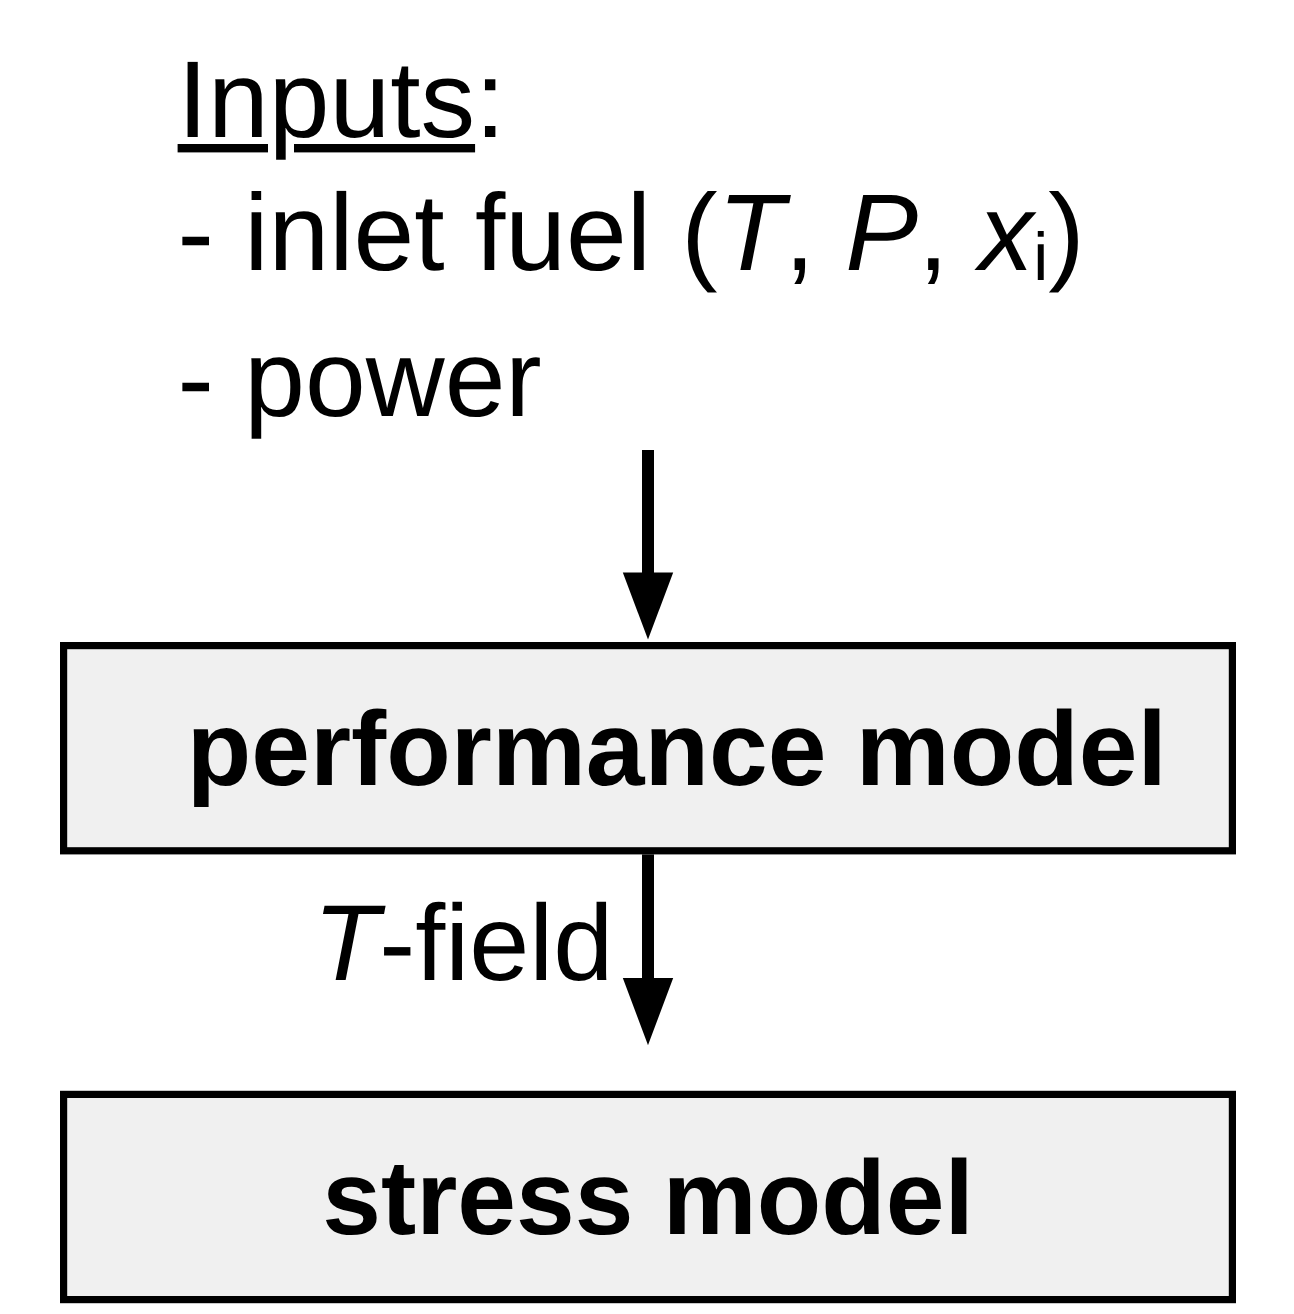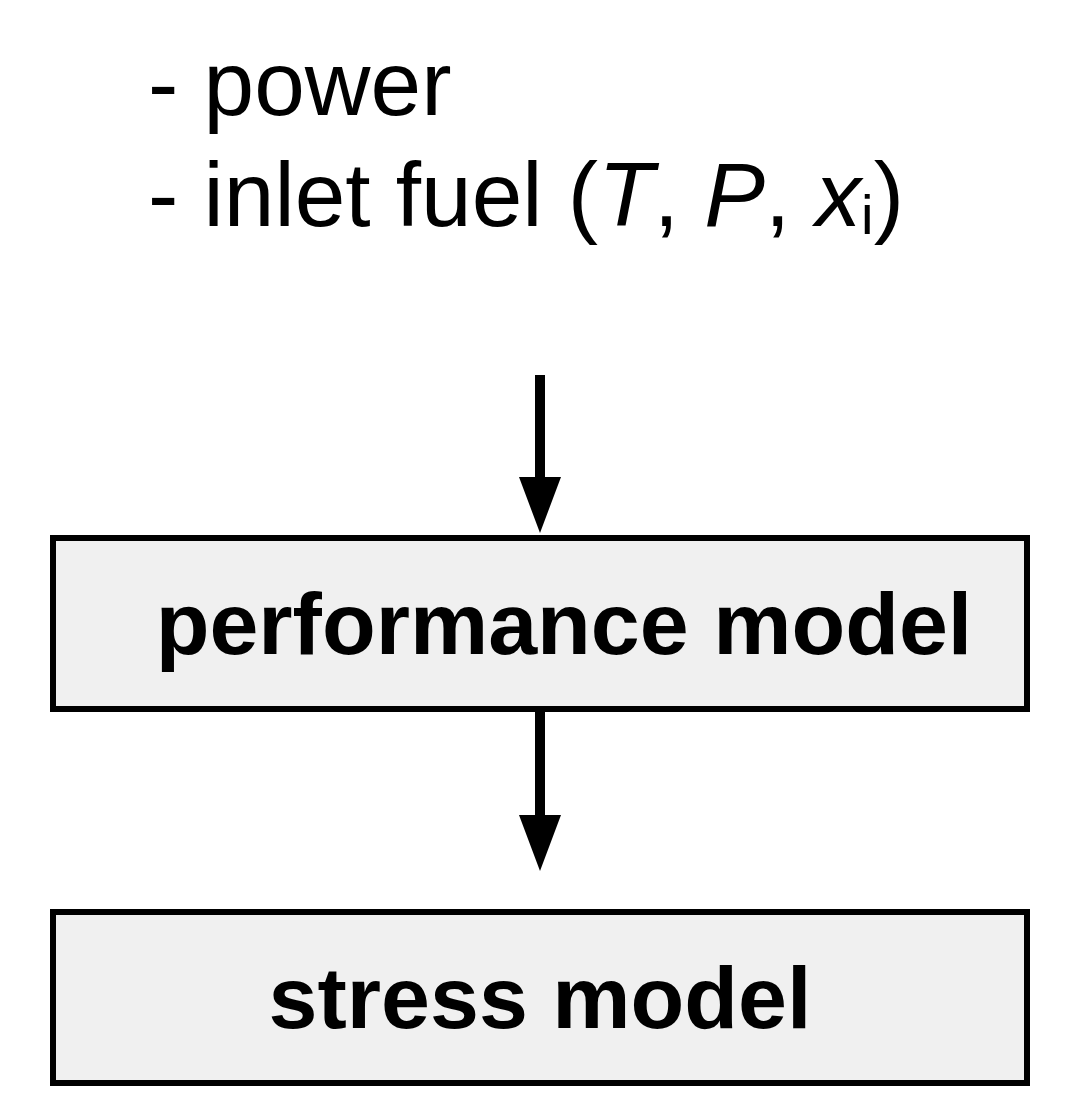--- a/index.html
+++ b/index.html
@@ -83,33 +83,35 @@
     line-height: 90px;
     white-space: nowrap;
   }
 </style>
 </head>
 <body>
 
 <div class="canvas">
 
   <div class="inputs">
+    <div class="line heading"><span class="u">Inputs</span><span>:</span></div>
+    <div class="line"><span>- inlet fuel (</span><span class="seg-italic">T</span><span>, </span><span class="seg-italic">P</span><span>, </span><span class="seg-italic">x</span><span class="seg-subscript">i</span><span>)</span></div>
     <div class="line"><span>- power</span></div>
-    <div class="line"><span>- inlet fuel (</span><span class="seg-italic">T</span><span>, </span><span class="seg-italic">P</span><span>, </span><span class="seg-italic">x</span><span class="seg-subscript">i</span><span>)</span></div>
   </div>
 
   <div class="arrow arrow-1">
     <div class="stem"></div>
     <div class="head"></div>
   </div>
 
   <div class="node-box performance">
     <span>performance model</span>
   </div>
 
+  <div class="edge-label"><span class="seg-italic">T</span><span>-field</span></div>
 
   <div class="arrow arrow-2">
     <div class="stem"></div>
     <div class="head"></div>
   </div>
 
   <div class="node-box stress">
     <span>stress model</span>
   </div>
 

